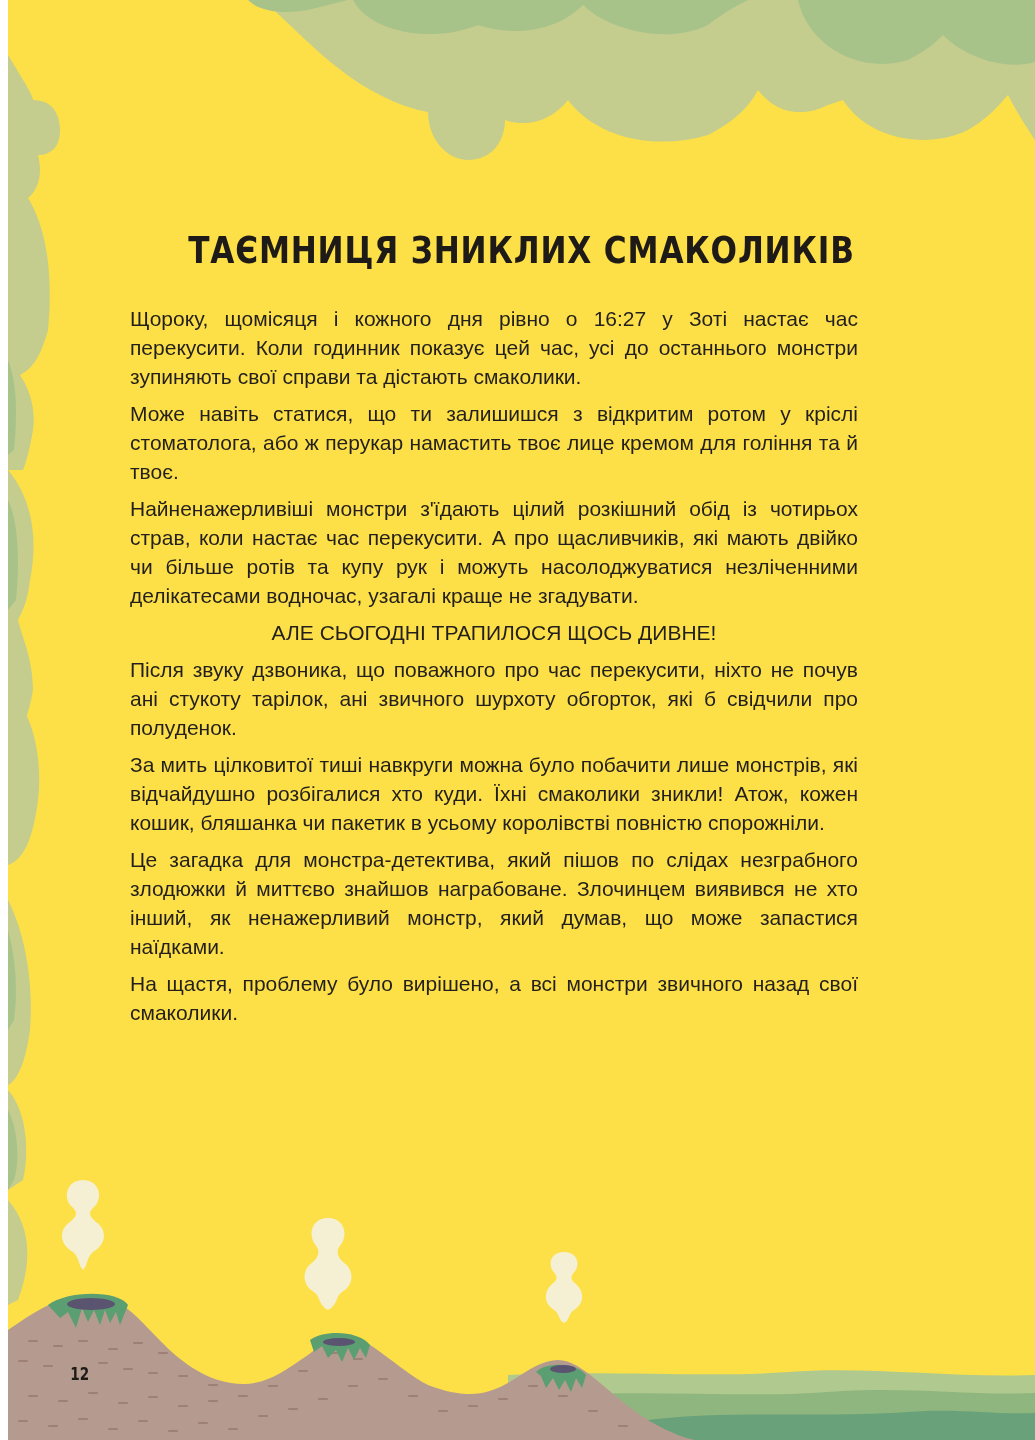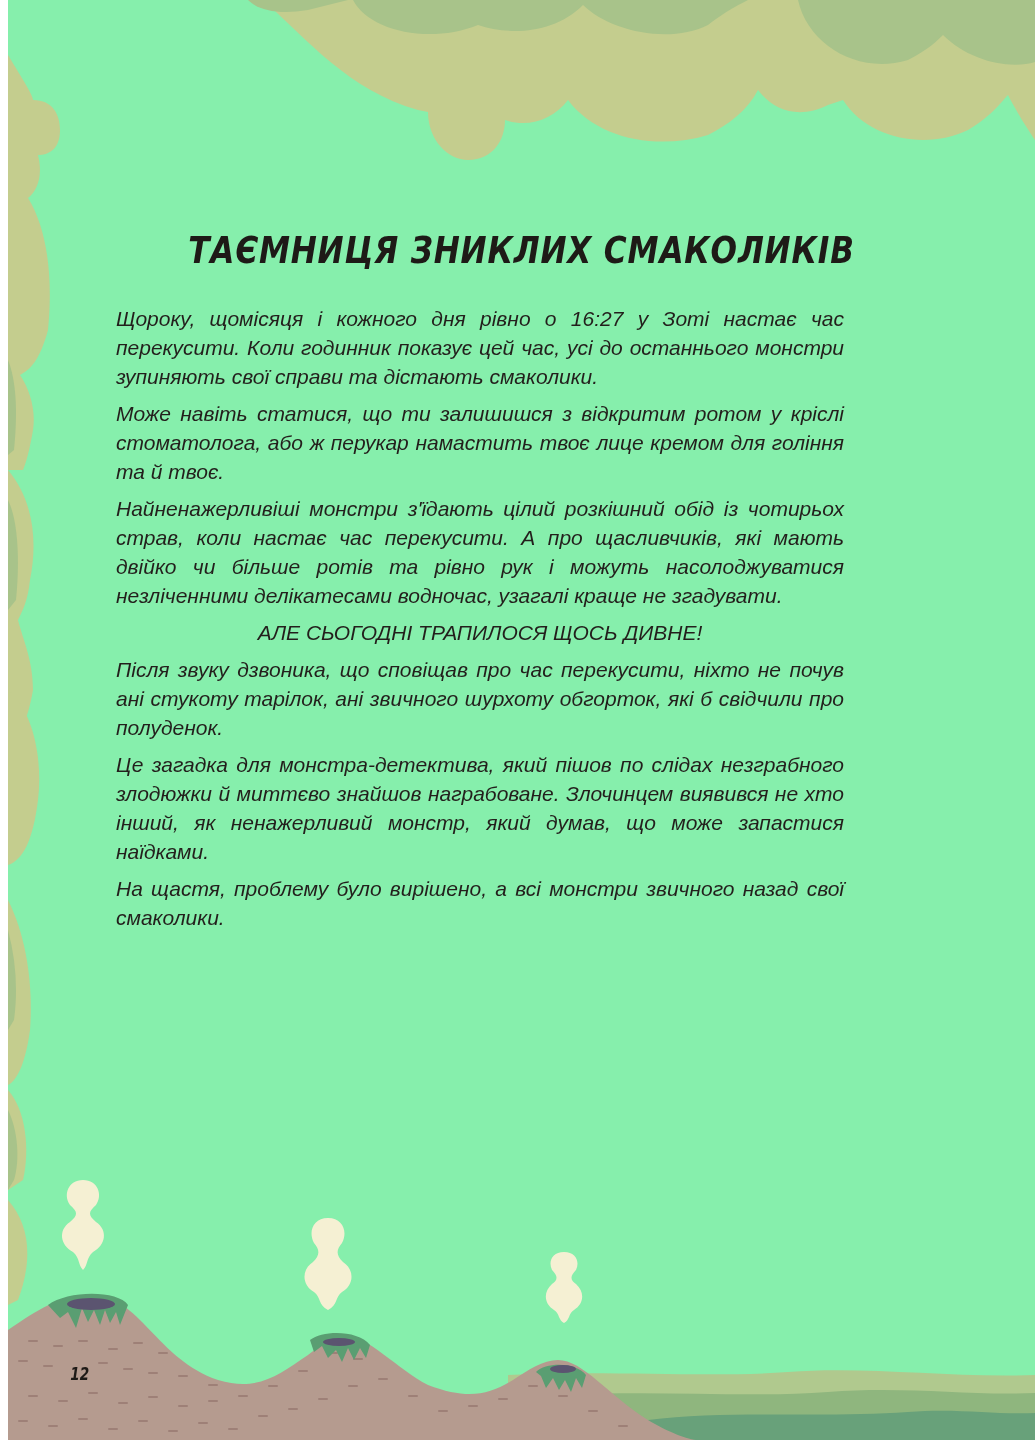--- a/index.html
+++ b/index.html
@@ -1,26 +1,26 @@
 <!DOCTYPE html>
 <html><head>
 <meta charset="utf-8">
 <style>
   html, body { margin: 0; padding: 0; }
   body { width: 1035px; height: 1440px; position: relative; overflow: hidden; background: #ffffff; }
-  .page { position: absolute; left: 8px; top: 0; width: 1027px; height: 1440px; background: #86efac; overflow: hidden; font-style: italic; }
+  .page { position: absolute; left: 8px; top: 0; width: 1027px; height: 1440px; background: #fde047; overflow: hidden; }
   .deco { position: absolute; left: 0; top: 0; width: 1027px; height: 1440px; }
   .title {
     position: absolute; left: 0; width: 1027px; top: 203px; text-align: center;
     font-family: "DejaVu Sans", sans-serif; font-weight: bold; font-size: 38px;
     letter-spacing: 1px; color: #1e1a17; transform: scaleX(0.82); transform-origin: 50% 50%;
     text-transform: uppercase;
   }
   .body {
-    position: absolute; left: 108px; top: 304px; width: 728px;
+    position: absolute; left: 122px; top: 304px; width: 728px;
     font-family: "Liberation Sans", sans-serif; font-size: 21px; line-height: 29px; color: #231f1c;
   }
   .body p { margin: 0 0 8px 0; text-align: justify; text-align-last: left; hyphens: manual; }
   .body p.center { text-align: right; text-align-last: center; text-transform: uppercase; margin: 4px 0 8px 0; }
   .pageno {
     position: absolute; left: 60px; top: 1364px; font-family: "DejaVu Sans", sans-serif;
     font-weight: bold; font-size: 17px; color: #1e1a17; transform: scaleX(0.8);
   }
 </style>
 </head>
@@ -122,21 +122,22 @@
       <path d="M320 1218 C305 1218 300 1232 306 1243 C312 1250 312 1255 305 1262 C293 1270 294 1285 306 1292 C313 1297 310 1305 320 1310 C330 1305 327 1297 334 1292 C346 1285 347 1270 335 1262 C328 1255 328 1250 334 1243 C340 1232 335 1218 320 1218 Z"></path>
       <path d="M556 1252 C544 1252 540 1262 544 1270 C550 1276 550 1280 544 1284 C535 1292 536 1304 546 1310 C552 1314 550 1320 556 1323 C562 1320 560 1314 566 1310 C576 1304 577 1292 568 1284 C562 1280 562 1276 568 1270 C572 1262 568 1252 556 1252 Z"></path>
     </g>
   </svg>
 
   <h1 class="title">Таємниця зниклих смаколиків</h1>
 
   <div class="body">
     <p>Щороку, щомісяця і кожного дня рівно о 16:27 у Зоті настає час перекусити. Коли годинник показує цей час, усі до останнього монстри зупиняють свої справи та дістають смаколики.</p>
     <p>Може навіть статися, що ти залишишся з відкритим ротом у кріслі стоматолога, або ж перукар намастить твоє лице кремом для гоління та й твоє.</p>
-    <p>Найненажерливіші монстри з'їдають цілий розкішний обід із чотирьох страв, коли настає час перекусити. А про щасливчиків, які мають двійко чи більше ротів та рівно рук і можуть насолоджуватися незліченними делікатесами водночас, узагалі краще не згадувати.</p>
+    <p>Найненажерливіші монстри з'їдають цілий розкішний обід із чотирьох страв, коли настає час перекусити. А про щасливчиків, які мають двійко чи більше ротів та купу рук і можуть насолоджуватися незліченними делікатесами водночас, узагалі краще не згадувати.</p>
     <p class="center">Але сьогодні трапилося щось дивне!</p>
-    <p>Після звуку дзвоника, що сповіщав про час перекусити, ніхто не почув ані стукоту тарілок, ані звичного шурхоту обгорток, які б свідчили про полуденок.</p>
+    <p>Після звуку дзвоника, що поважного про час перекусити, ніхто не почув ані стукоту тарілок, ані звичного шурхоту обгорток, які б свідчили про полуденок.</p>
+    <p>За мить цілковитої тиші навкруги можна було побачити лише монстрів, які відчайдушно розбігалися хто куди. Їхні смаколики зникли! Атож, кожен кошик, бляшанка чи пакетик в усьому королівстві повністю спорожніли.</p>
     <p>Це загадка для монстра-детектива, який пішов по слідах незграбного злодюжки й миттєво знайшов награбоване. Злочинцем виявився не хто інший, як ненажерливий монстр, який думав, що може запастися наїдками.</p>
     <p>На щастя, проблему було вирішено, а всі монстри звичного назад свої смаколики.</p>
   </div>
 
   <div class="pageno">12</div>
 </div>
 
 </body></html>

